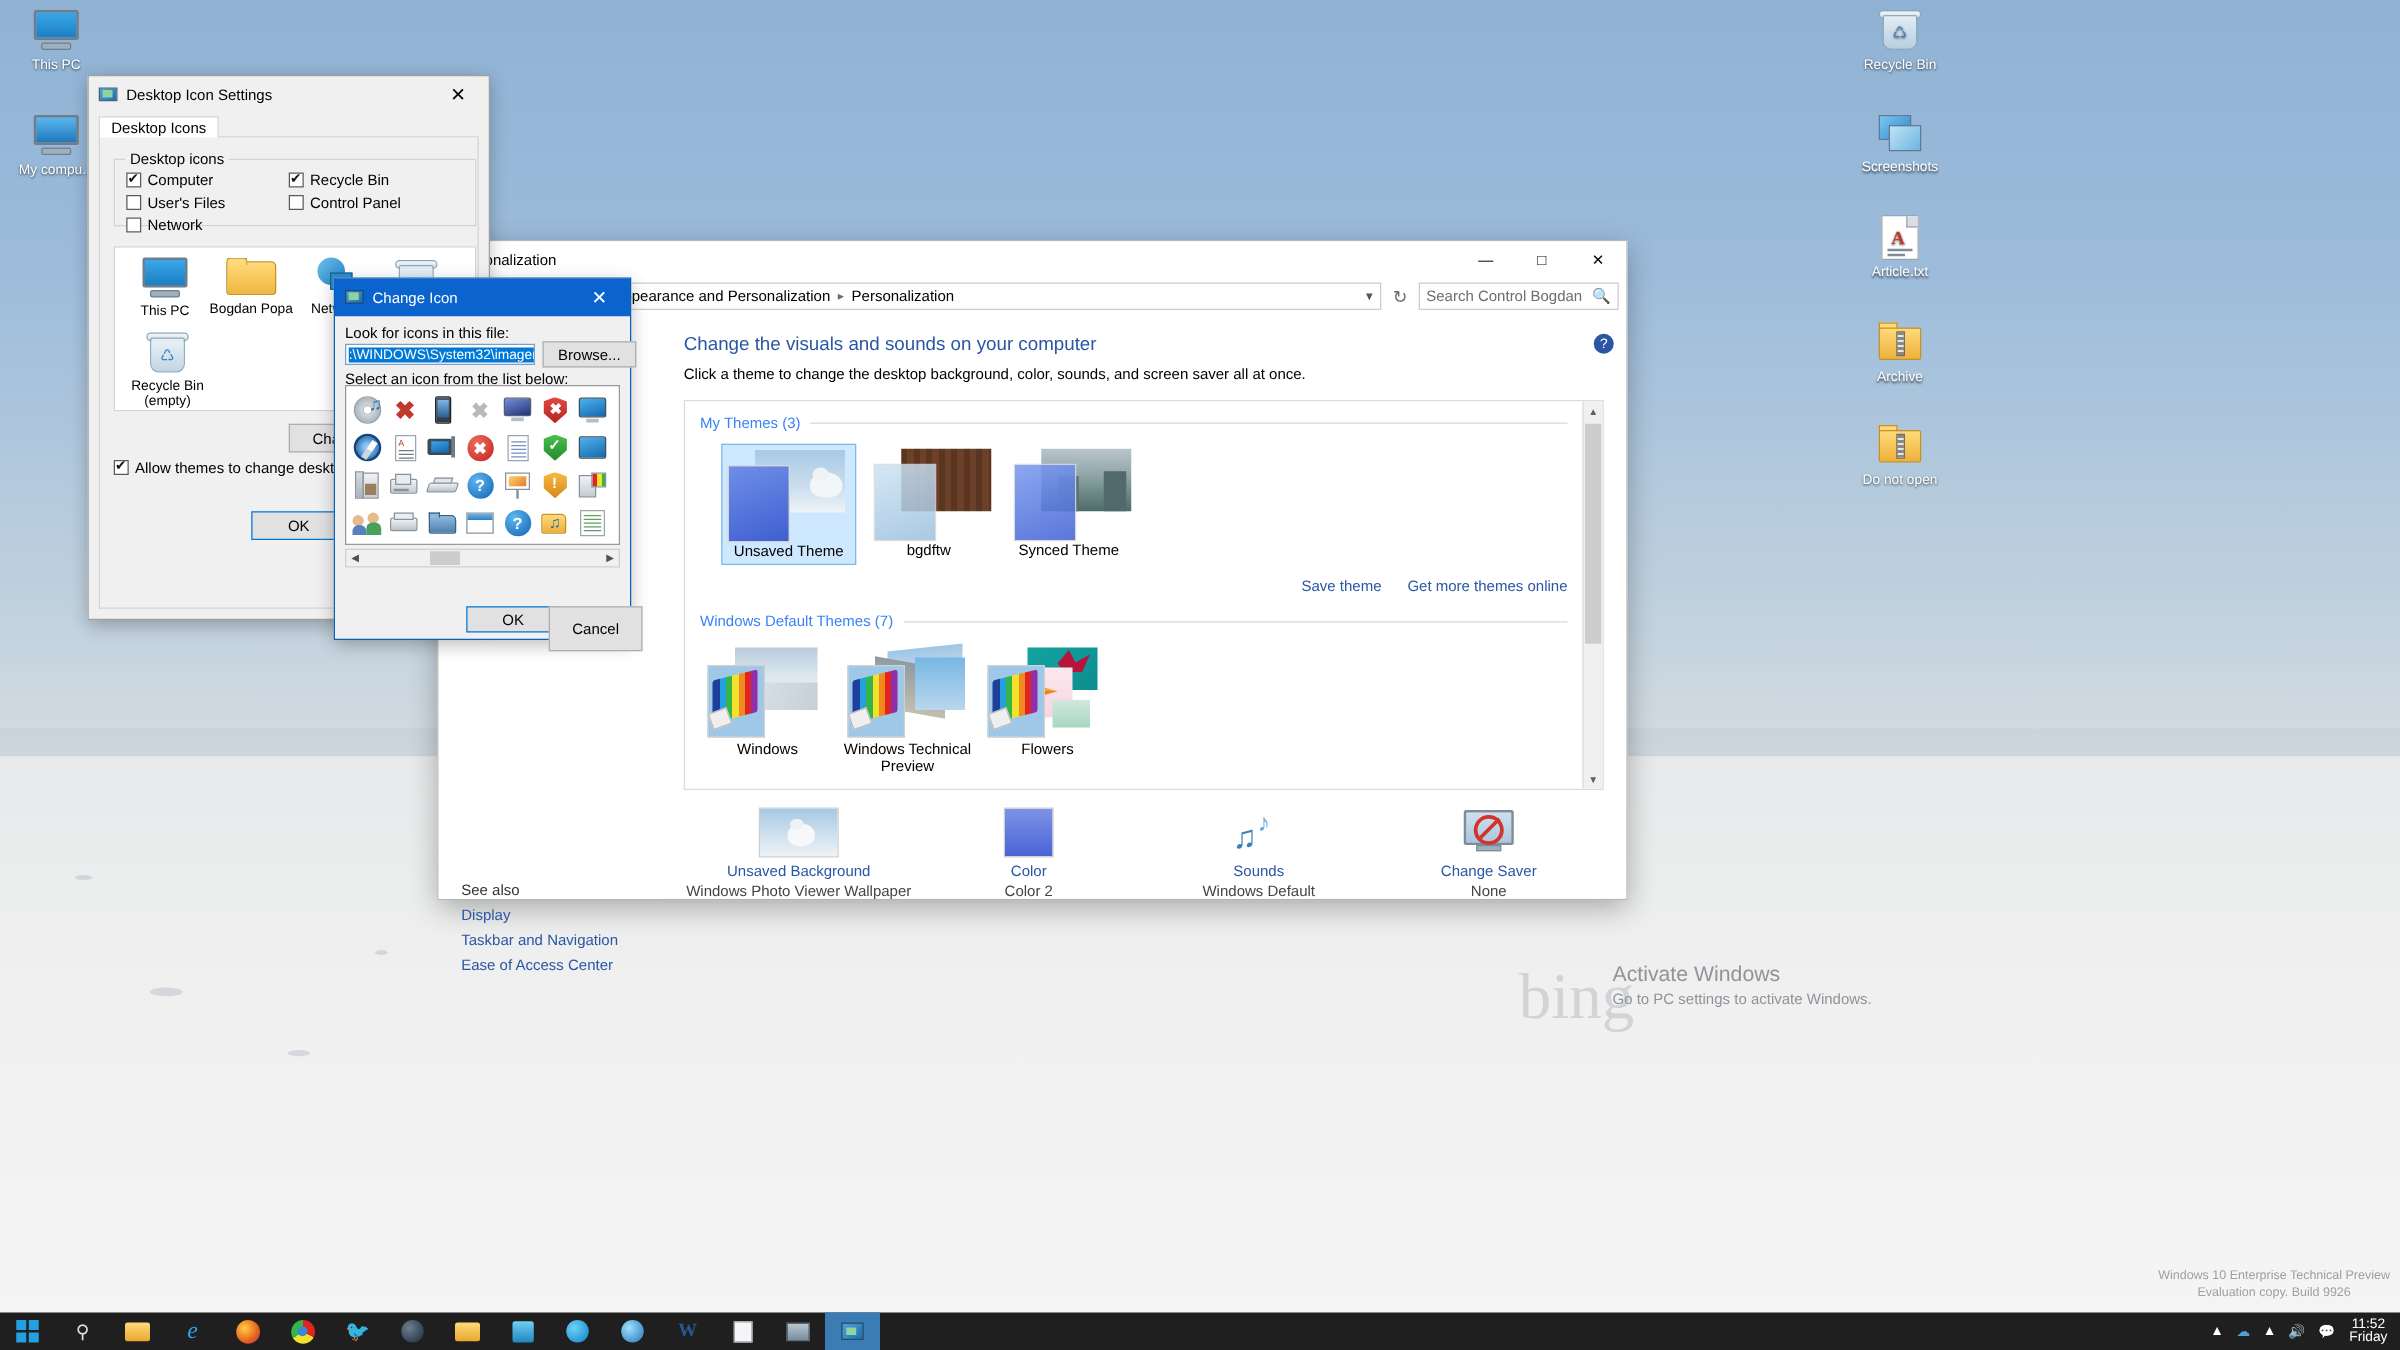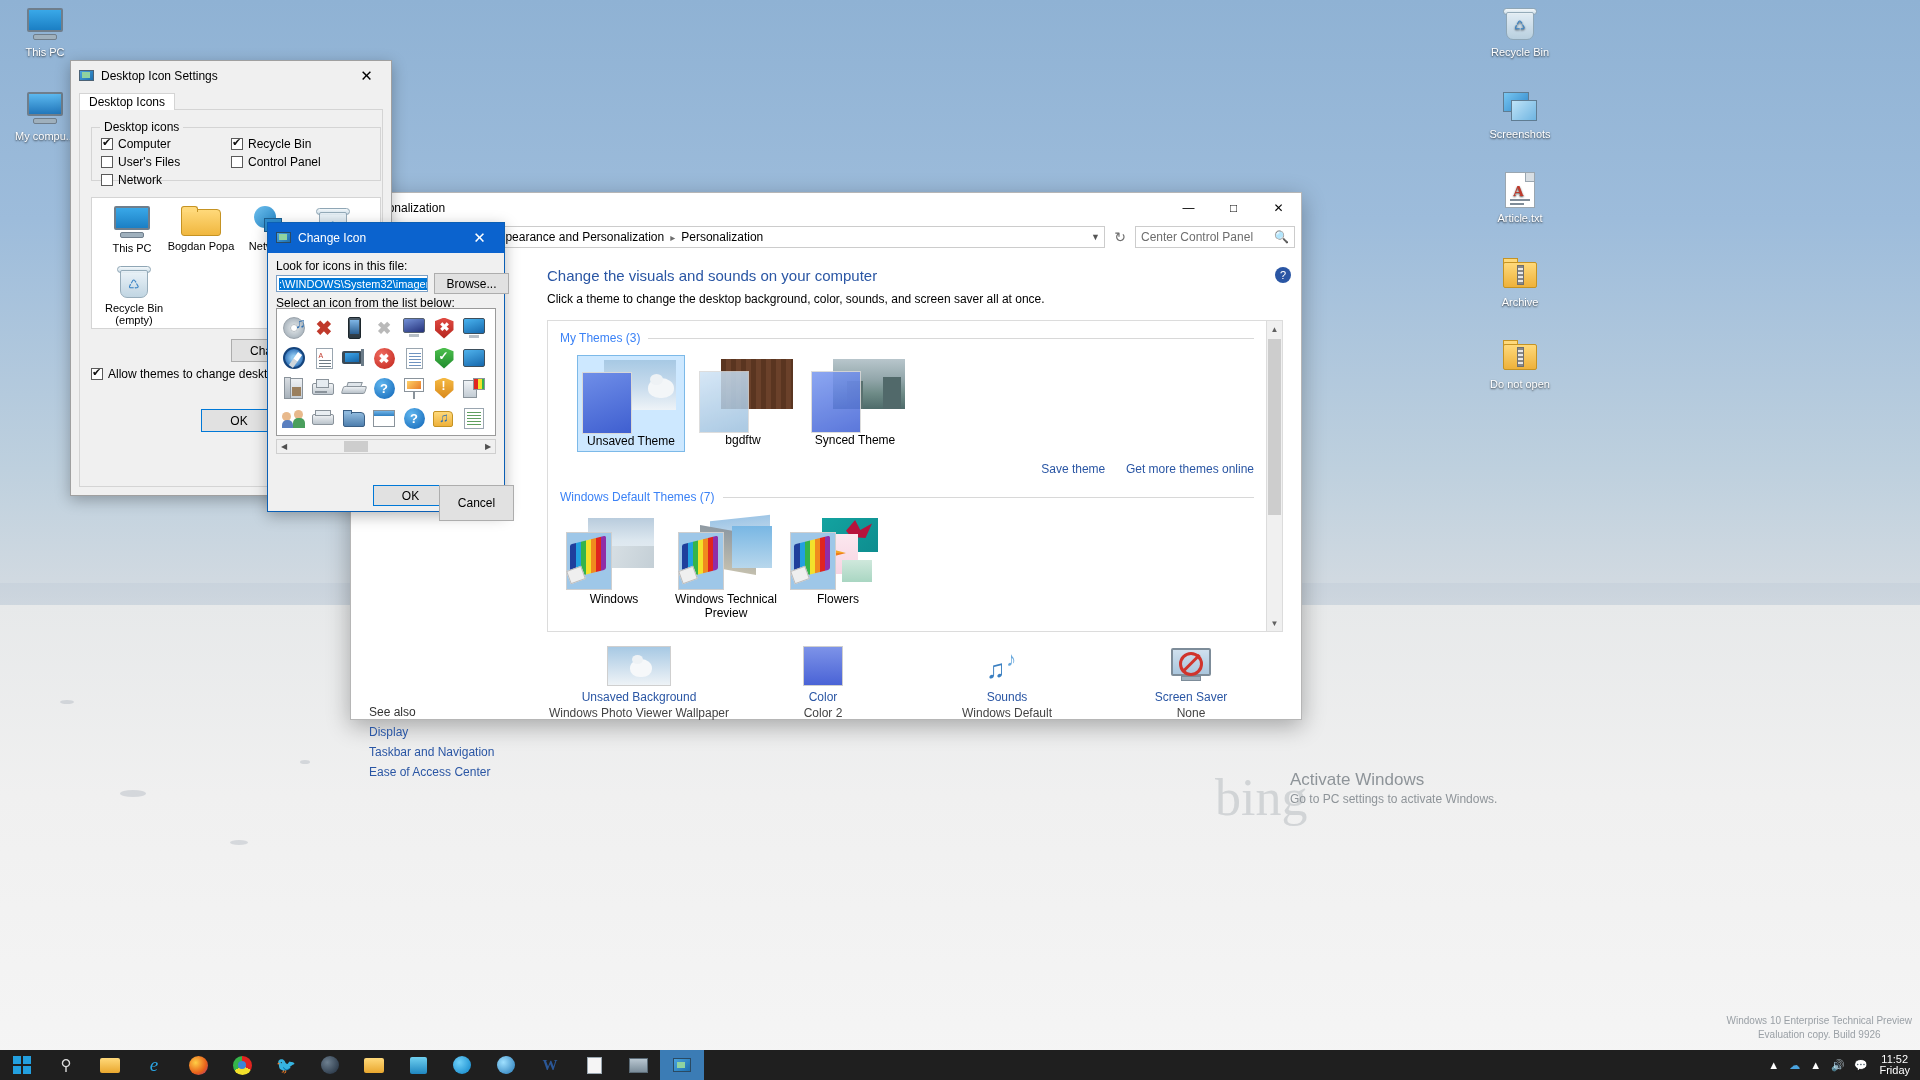--- a/index.html
+++ b/index.html
@@ -220,21 +220,21 @@
     <div class="crumbs">
       <span class="item">Panel</span>
       <span class="sep">▸</span>
       <span class="item">Appearance and Personalization</span>
       <span class="sep">▸</span>
       <span class="item">Personalization</span>
       <span style="margin-left:auto;color:#555;font-size:9px;">▼</span>
     </div>
     <div class="navbtn">↻</div>
     <div class="searchbox">
-      <span style="flex:1;">Center Control Panel</span>
+      <span style="flex:1;">Search Control Bogdan</span>
       <span style="color:#3b6ea5;">🔍</span>
     </div>
   </div>
 
   <div class="cp-body">
     <div class="cp-left">
       <div style="position:absolute;left:18px;top:452px;font-size:12px;color:#333;">See also</div>
       <div class="link" style="position:absolute;left:18px;top:472px;font-size:12px;">Display</div>
       <div class="link" style="position:absolute;left:18px;top:492px;font-size:12px;">Taskbar and Navigation</div>
       <div class="link" style="position:absolute;left:18px;top:512px;font-size:12px;">Ease of Access Center</div>
@@ -366,21 +366,21 @@
           <div class="link">Sounds</div>
           <div style="color:#444;margin-top:2px;">Windows Default</div>
         </div>
         <div style="flex:1;">
           <div style="width:52px;height:40px;margin:0 auto 4px;position:relative;">
             <div style="position:absolute;left:6px;top:2px;width:40px;height:28px;background:linear-gradient(180deg,#cfe0ee,#aac6dd);border:2px solid #7d8c99;border-radius:2px;"></div>
             <div style="position:absolute;left:16px;top:30px;width:20px;height:5px;background:#9fb0bd;border:1px solid #7d8c99;"></div>
             <div style="position:absolute;left:14px;top:6px;width:24px;height:24px;border-radius:50%;border:3px solid #d0342c;"></div>
             <div style="position:absolute;left:14px;top:16px;width:24px;height:3px;background:#d0342c;transform:rotate(-45deg);"></div>
           </div>
-          <div class="link">Screen Saver</div>
+          <div class="link">Change Saver</div>
           <div style="color:#444;margin-top:2px;">None</div>
         </div>
       </div>
     </div>
   </div>
 </div>
 
 <div class="dlg" style="left:70px;top:60px;width:322px;height:436px;">
   <div class="tbar">
     <span style="width:16px;height:16px;display:inline-block;position:relative;">

